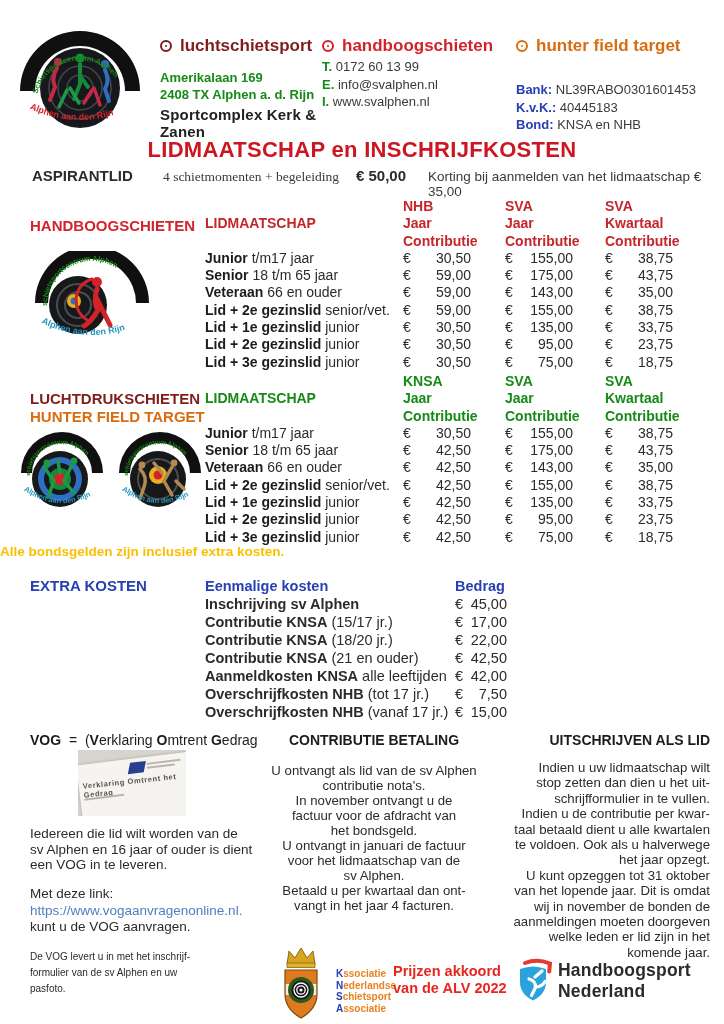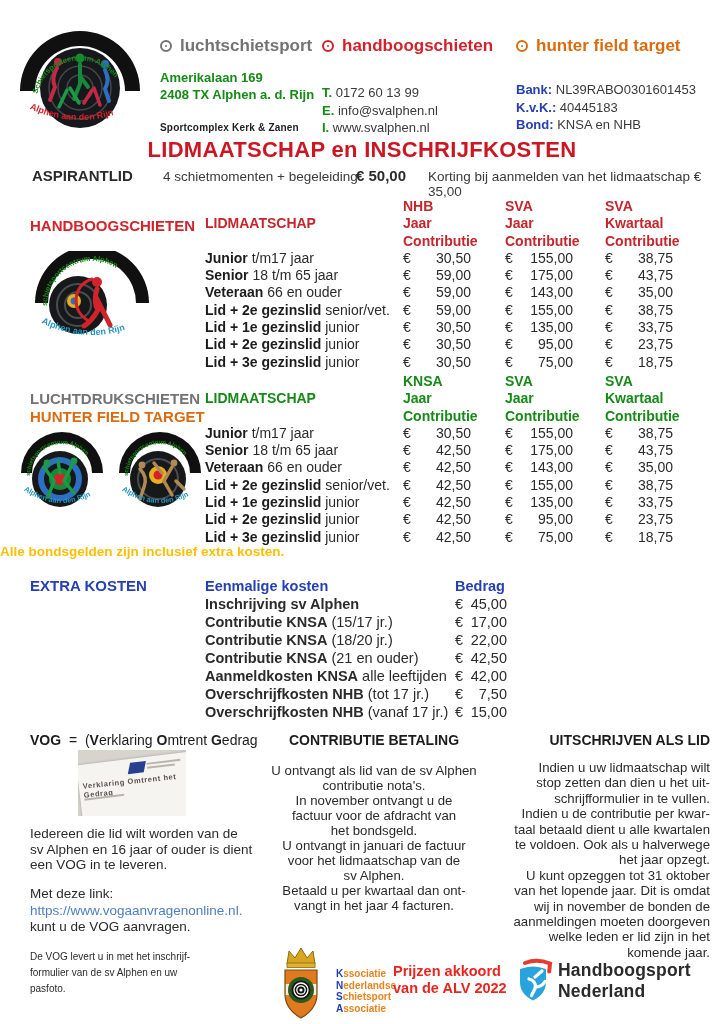--- a/index.html
+++ b/index.html
@@ -8,31 +8,31 @@
     position:relative; width:724px; height:1024px; background:#fff;
     margin:0 auto; overflow:hidden;
     font-family:"Liberation Sans", sans-serif; color:#2b2b2b;
   }
   .abs { position:absolute; }
 
   
   .sport-head { display:flex; align-items:center; gap:8px; font-weight:bold; font-size:17px; }
   .bullet { width:12px; height:12px; border:2px solid currentColor; border-radius:50%; position:relative; flex:0 0 auto; }
   .bullet::after { content:''; position:absolute; inset:3px; background:currentColor; border-radius:50%; }
-  .c-green { color:#737373; } .c-red { color:#d2232a; } .c-orange { color:#d96c10; }
+  .c-green { color:#7f1d1d; } .c-red { color:#d2232a; } .c-orange { color:#d96c10; }
   .addr { margin-top:13px; font-size:13px; font-weight:bold; color:#168a17; line-height:17px; }
-  .addr-sub { font-size:10px; font-weight:bold; color:#222; margin-top:16px; letter-spacing:.2px; }
+  .addr-sub { font-size:15px; font-weight:bold; color:#222; margin-top:3px; letter-spacing:.2px; }
   .info-line { font-size:13px; line-height:17.5px; color:#3a3a3a; }
   .info-line b { color:#168a17; }
   .bank-line b { color:#2640b4; }
 
   
   .doc-title { left:0; right:0; top:137px; text-align:center; font-size:22px; font-weight:bold; color:#cc1622; letter-spacing:.3px; }
   .asp-label { left:32px; top:167px; font-size:15px; font-weight:bold; }
-  .asp-desc  { left:163px; top:169px; font-size:13.5px; color:#3a3a3a; }
+  .asp-desc  { left:163px; top:169px; font-size:13.5px; color:#3a3a3a;font-family:Liberation Serif, serif; }
   .asp-price { left:356px; top:167px; font-size:15px; font-weight:bold; }
   .asp-note  { left:428px; top:169px; font-size:13.5px; color:#3a3a3a; }
 
   
   .fee { position:absolute; left:0; width:724px; }
   .sec-title { position:absolute; left:30px; font-size:15px; font-weight:bold; }
   .ftable { position:absolute; left:205px; top:0; width:490px; font-size:14px; line-height:17.3px; }
   .fhead { display:flex; font-weight:bold; }
   .fcol { display:flex; flex-direction:column; }
   .w-label { width:198px; } .w-c1 { width:102px; } .w-c2 { width:100px; } .w-c3 { width:70px; }
@@ -118,21 +118,21 @@
       <div>2408 TX  Alphen a. d. Rijn</div>
       <div class="addr-sub">Sportcomplex Kerk &amp; Zanen</div>
     </div>
   </div>
 
   <div class="abs" style="left:322px; top:36px; width:190px;">
     <div class="sport-head c-red">
       <span class="bullet"></span>
       <span>handboogschieten</span>
     </div>
-    <div style="margin-top:28px;">
+    <div style="margin-top:2px;">
 
         <div class="info-line"><b>T.</b> <span>0172 60 13 99</span></div>
 
         <div class="info-line"><b>E.</b> <span>info@svalphen.nl</span></div>
 
         <div class="info-line"><b>I.</b> <span>www.svalphen.nl</span></div>
       </div>
   </div>
 
   <div class="abs" style="left:516px; top:36px; width:200px;">

